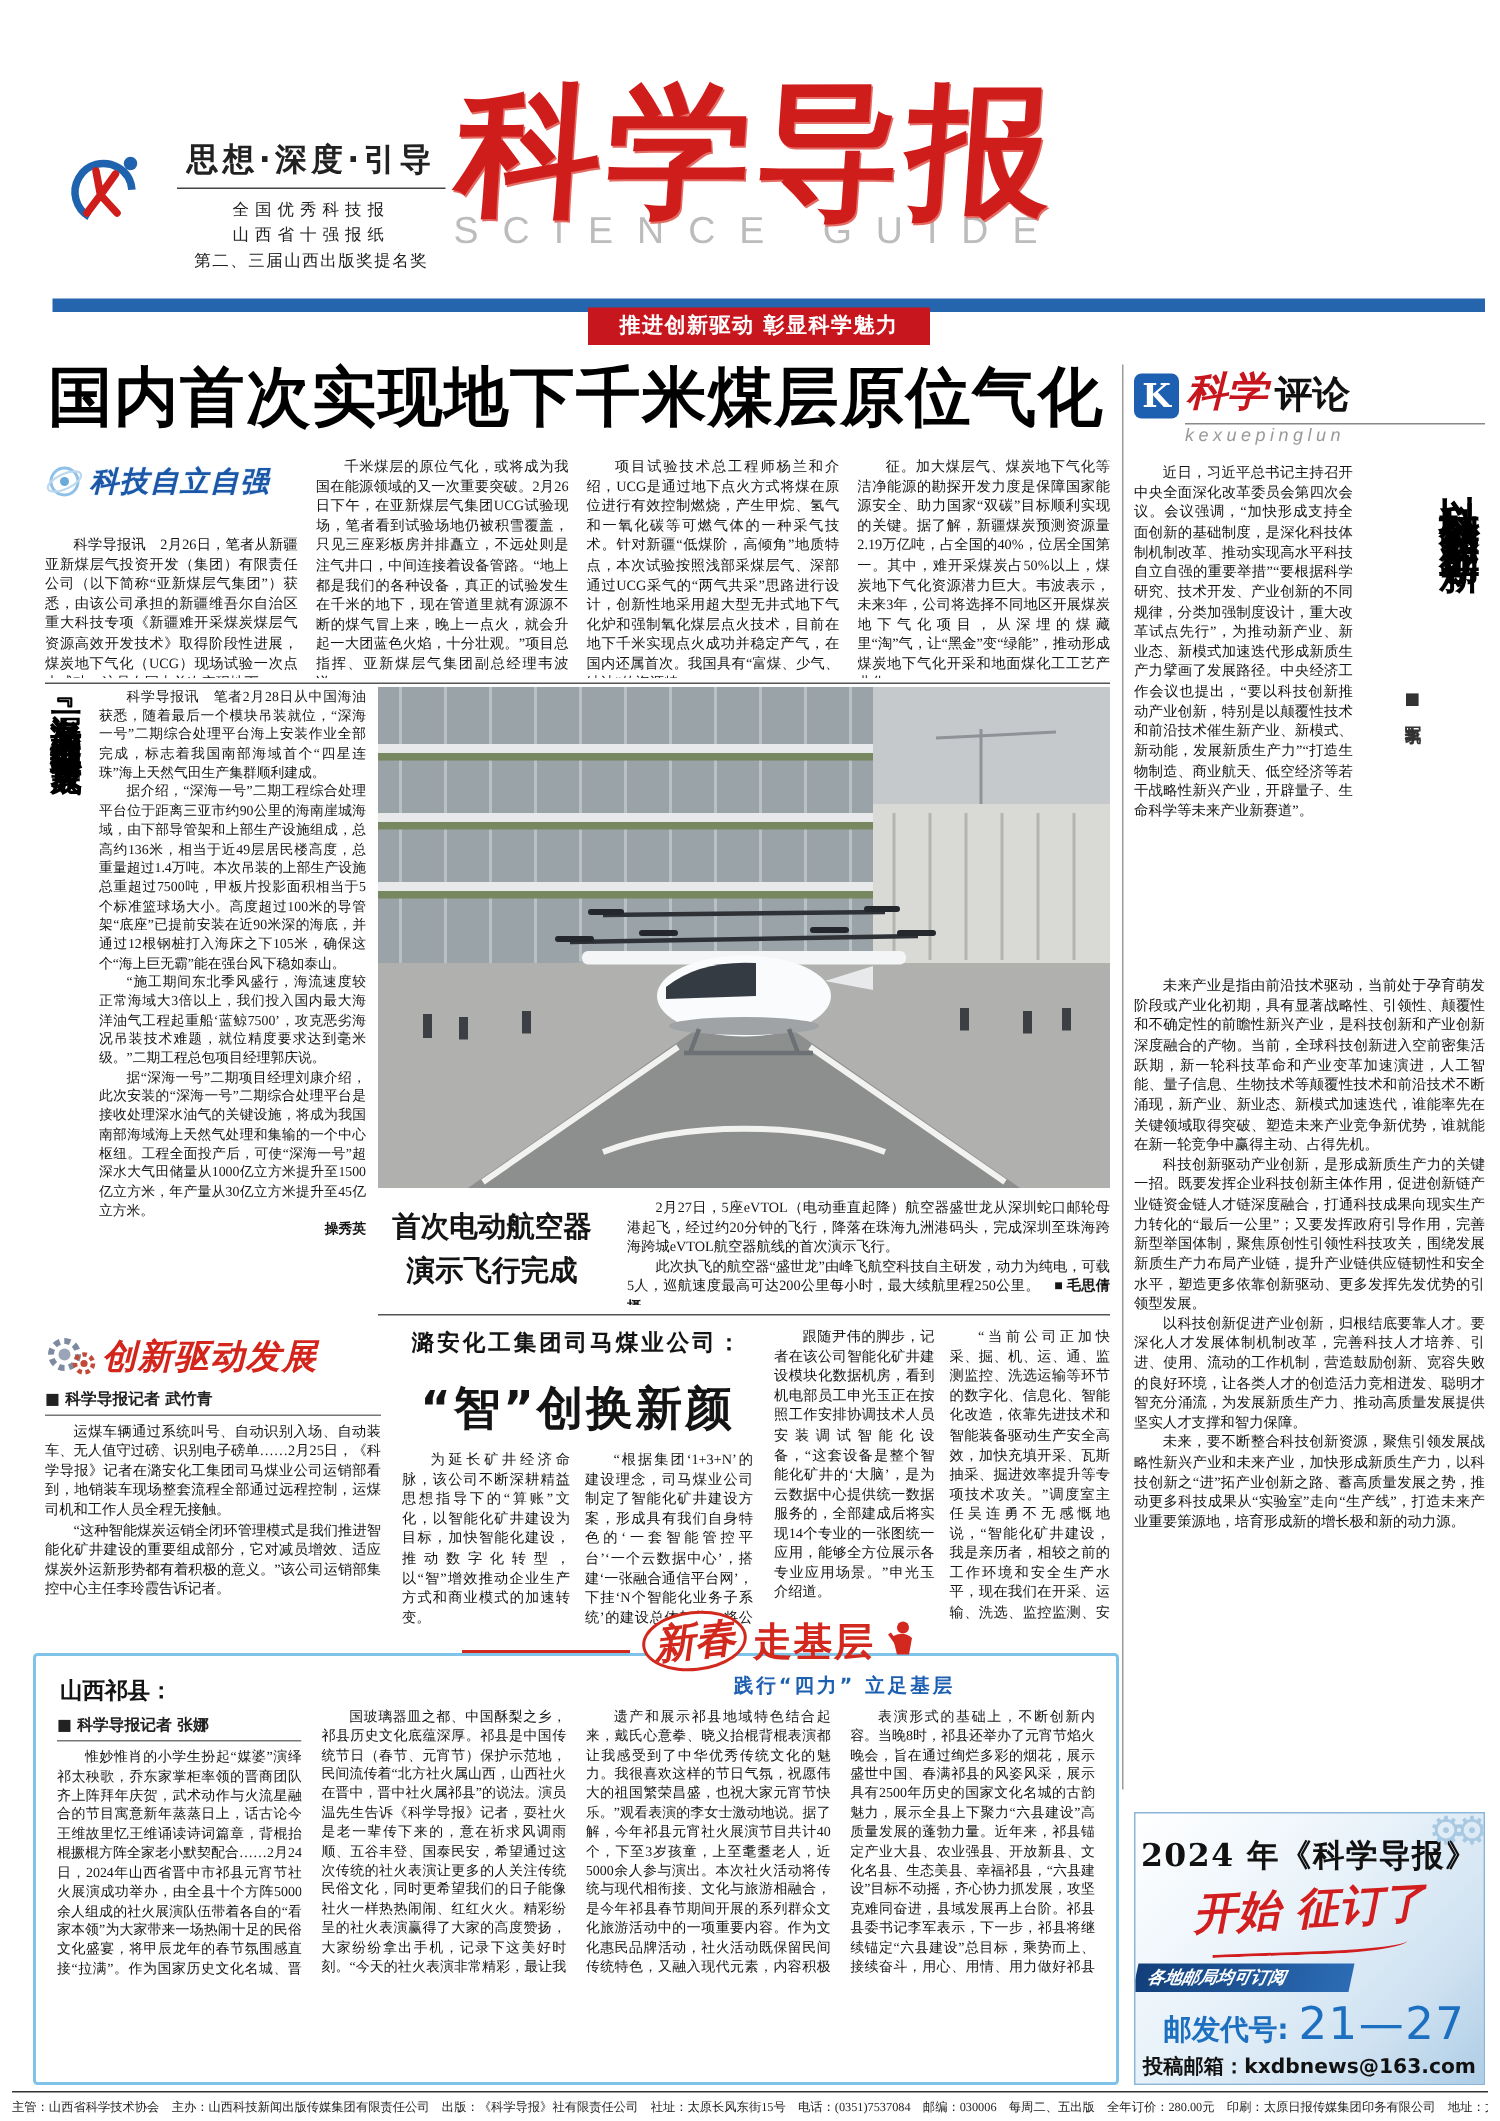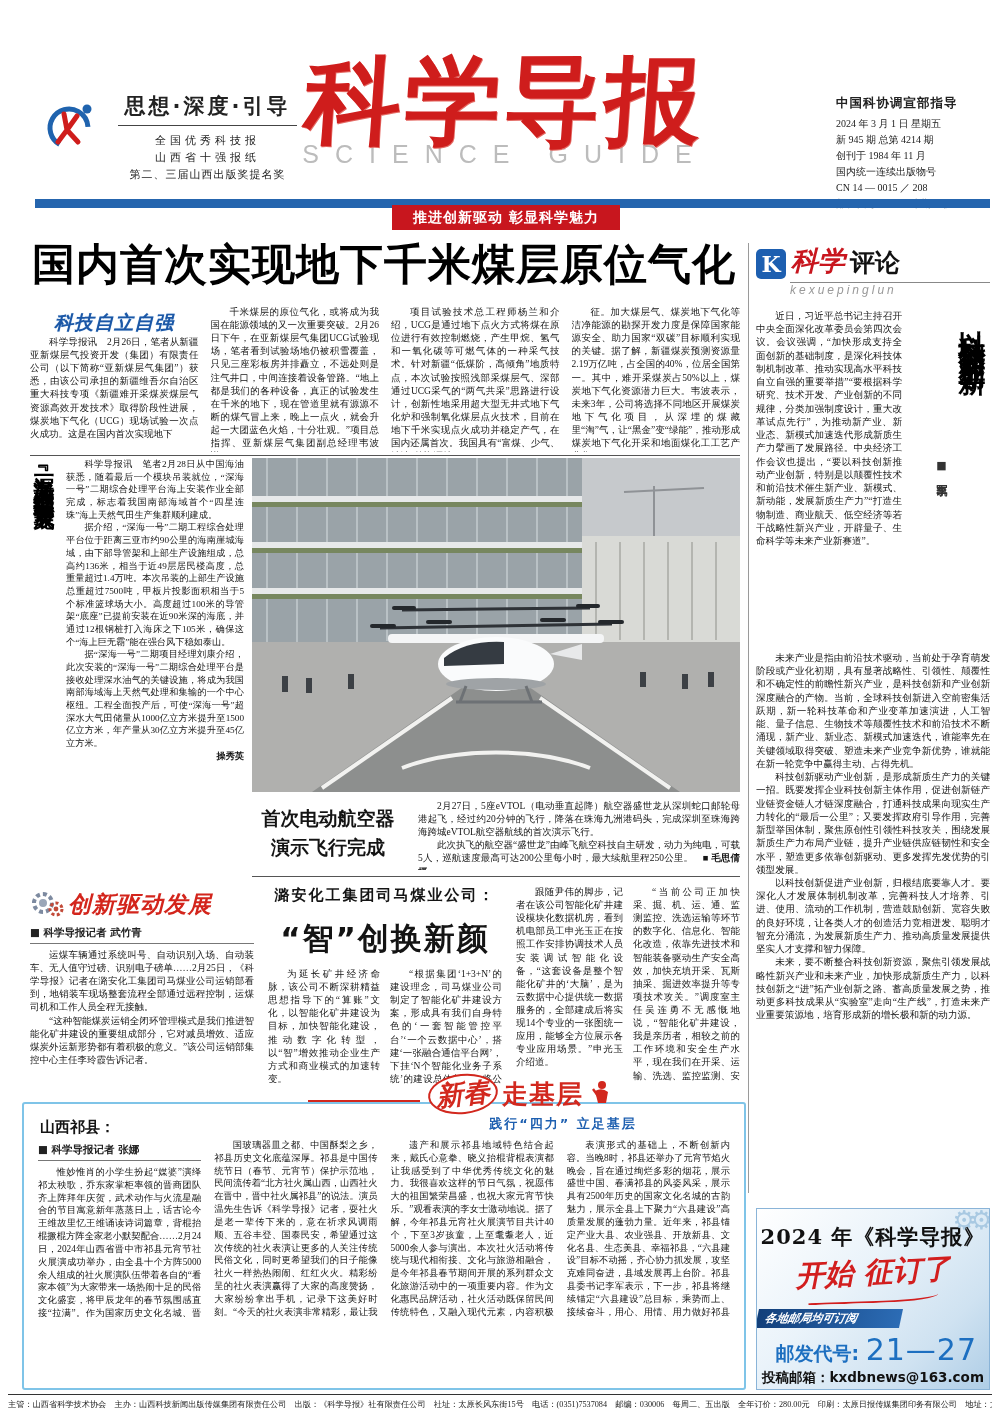--- a/index.html
+++ b/index.html
@@ -21,21 +21,21 @@
   .blue-bar{position:absolute;left:35px;top:199px;width:955px;height:9px;background:#2565ae;}
   .ribbon{position:absolute;left:392px;top:205px;width:228px;height:25px;background:#c8161e;color:#fff;
           font-family:"DejaVu Sans",sans-serif;font-weight:700;font-size:14px;line-height:25px;text-align:center;letter-spacing:1px;}
   
   .lead-headline{position:absolute;left:28px;top:236px;width:712px;text-align:center;
        font-family:"DejaVu Sans",sans-serif;font-weight:900;font-size:43px;letter-spacing:1px;color:#000;}
   .lead-cols{position:absolute;left:30px;top:306px;width:710px;height:146px;display:flex;gap:12px;}
   .lead-col{flex:1;overflow:hidden;}
   .jtext{font-size:9.5px;line-height:1.38;text-align:justify;color:#151515;}
   .jtext p{margin:0;text-indent:2em;}
-  .badge-zili{display:flex;align-items:center;gap:4px;height:30px;margin-bottom:0;flex-direction:column;}
+  .badge-zili{display:flex;align-items:center;gap:4px;height:30px;margin-bottom:22px;}
   .badge-zili .t{font-family:"DejaVu Sans",sans-serif;font-weight:900;font-style:italic;font-size:19px;
                  color:#1b57a6;letter-spacing:1px;text-shadow:0 0 1px #9ec3e8;}
   .byline-end{float:right;font-weight:700;text-indent:0;}
   .hline{position:absolute;border-top:1px solid #555;}
   
   .deepsea{position:absolute;left:30px;top:458px;width:214px;height:422px;display:flex;gap:8px;}
   .vtitle{writing-mode:vertical-rl;font-family:"DejaVu Sans",sans-serif;font-weight:900;font-size:21px;
           letter-spacing:2px;color:#000;height:100%;}
   .deepsea .body{flex:1;overflow:hidden;}
   
@@ -131,29 +131,20 @@
     <div class="slogan">思想·深度·引导</div>
     <div class="sep"></div>
     <div class="honor">全国优秀科技报</div>
     <div class="honor">山西省十强报纸</div>
     <div class="honor small">第二、三届山西出版奖提名奖</div>
   </div>
   <div class="masthead">
     <div class="masthead-cn">科学导报</div>
     <div class="masthead-en">SCIENCE GUIDE</div>
   </div>
-  <div class="pubinfo">
-    <div class="lead-line">中国科协调宣部指导</div>
-    <div>2024 年 3 月 1 日 星期五</div>
-    <div>新 945 期 总第 4214 期</div>
-    <div>创刊于 1984 年 11 月</div>
-    <div>国内统一连续出版物号</div>
-    <div>CN 14 — 0015 ／ 208</div>
-    <div>邮发代号:21—27 本期 8 版</div>
-  </div>
   <div class="blue-bar"></div>
   <div class="ribbon">推进创新驱动 彰显科学魅力</div>
 
   <div class="lead-headline">国内首次实现地下千米煤层原位气化</div>
   <div class="lead-cols">
     <div class="lead-col">
       <div class="badge-zili">
         <svg width="26" height="26" viewBox="0 0 26 26">
           <circle cx="13" cy="13" r="9" fill="none" stroke="#8fc0e8" stroke-width="2"></circle>
           <ellipse cx="13" cy="13" rx="12" ry="5" fill="none" stroke="#bcd9ef" stroke-width="1.5" transform="rotate(-25 13 13)"></ellipse>
@@ -176,20 +167,21 @@
 
     </div>
   </div>
   <div class="hline" style="left:30px;top:455px;width:710px;"></div>
 
   <div class="deepsea">
     <div class="vtitle">『深海一号』二期综合处理平台安装完成</div>
     <div class="body jtext" style="font-size:9.2px;">
       <p>科学导报讯　笔者2月28日从中国海油获悉，随着最后一个模块吊装就位，“深海一号”二期综合处理平台海上安装作业全部完成，标志着我国南部海域首个“四星连珠”海上天然气田生产集群顺利建成。</p>
       <p>据介绍，“深海一号”二期工程综合处理平台位于距离三亚市约90公里的海南崖城海域，由下部导管架和上部生产设施组成，总高约136米，相当于近49层居民楼高度，总重量超过1.4万吨。本次吊装的上部生产设施总重超过7500吨，甲板片投影面积相当于5个标准篮球场大小。高度超过100米的导管架“底座”已提前安装在近90米深的海底，并通过12根钢桩打入海床之下105米，确保这个“海上巨无霸”能在强台风下稳如泰山。</p>
+      <p>“施工期间东北季风盛行，海流速度较正常海域大3倍以上，我们投入国内最大海洋油气工程起重船‘蓝鲸7500’，攻克恶劣海况吊装技术难题，就位精度要求达到毫米级。”二期工程总包项目经理郭庆说。</p>
       <p>据“深海一号”二期项目经理刘康介绍，此次安装的“深海一号”二期综合处理平台是接收处理深水油气的关键设施，将成为我国南部海域海上天然气处理和集输的一个中心枢纽。工程全面投产后，可使“深海一号”超深水大气田储量从1000亿立方米提升至1500亿立方米，年产量从30亿立方米提升至45亿立方米。</p>
       <p class="byline-end">操秀英</p>
     </div>
   </div>
 
   <div class="photo">
     <svg width="488" height="334" viewBox="0 0 488 334">
       <rect width="488" height="334" fill="#c6c9cc"></rect>
 
       <path d="M0 0 L330 0 L330 178 L0 188 Z" fill="#9aa3a8"></path>

